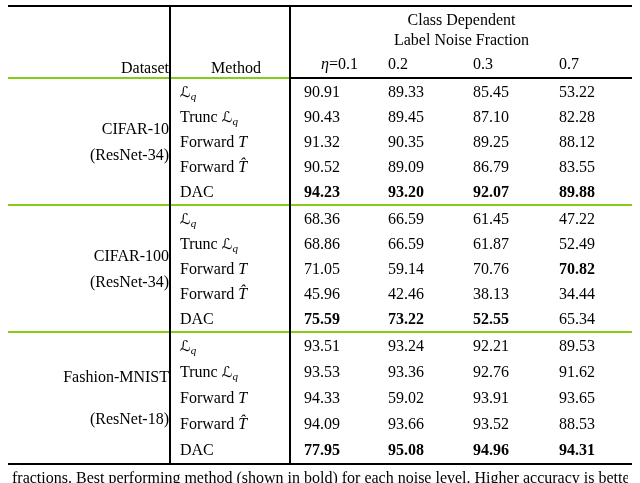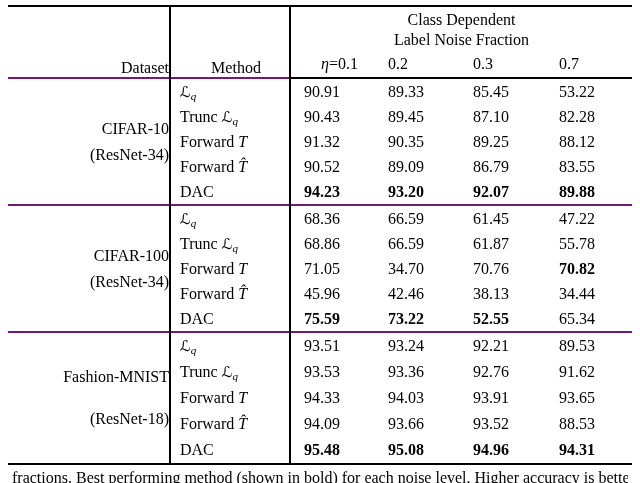--- a/index.html
+++ b/index.html
@@ -5,21 +5,21 @@
   html,body{margin:0;padding:0;}
   .page{position:relative;width:640px;height:483px;background:#ffffff;overflow:hidden;
         font-family:"Liberation Serif","DejaVu Serif",serif;color:#000;}
   table{border-collapse:collapse;table-layout:fixed;width:624px;margin:5px 8px 0 8px;
         font-size:16px;border-top:2px solid #000;border-bottom:2px solid #000;}
   th{font-weight:normal;padding:0;}
   td{padding:0;}
   thead tr.h1 th{height:22px;vertical-align:bottom;}
   thead tr.h2 th{height:22px;vertical-align:middle;}
   thead tr.h3 th{height:26px;vertical-align:middle;border-bottom:2px solid #000;}
-  tbody tr:first-child td{border-top:2px solid #701a75;}
+  tbody tr:first-child td{border-top:2px solid #84cc16;}
   tbody td{height:25px;vertical-align:middle;}
   tbody.g3 td{height:26px;}
   .c-ds{text-align:right;vertical-align:middle;}
   .c-m{border-left:2px solid #000;border-right:2px solid #000;text-align:left;padding-left:9px;}
   th.c-m{text-align:center;padding-left:12px;vertical-align:middle;}
   .c-v{text-align:left;padding-left:13px;}
   .span-h{text-align:center;border-left:2px solid #404040;}
   .bd{font-weight:bold;}
   .it{font-style:italic;}
   .scr{font-family:"DejaVu Sans","DejaVu Serif",serif;font-size:15px;}
@@ -112,26 +112,26 @@
         <td class="c-v">68.36</td>
         <td class="c-v">66.59</td>
         <td class="c-v">61.45</td>
         <td class="c-v">47.22</td>
       </tr>
       <tr>
         <td class="c-m"><span>Trunc </span><span class="scr">ℒ</span><span class="sub">q</span><span class="it"></span></td>
         <td class="c-v">68.86</td>
         <td class="c-v">66.59</td>
         <td class="c-v">61.87</td>
-        <td class="c-v">55.78</td>
+        <td class="c-v">52.49</td>
       </tr>
       <tr>
         <td class="c-m"><span>Forward </span><span class="scr"></span><span class="sub"></span><span class="it">T</span></td>
         <td class="c-v">71.05</td>
-        <td class="c-v">34.70</td>
+        <td class="c-v">59.14</td>
         <td class="c-v">70.76</td>
         <td class="c-v bd">70.82</td>
       </tr>
       <tr>
         <td class="c-m"><span>Forward </span><span class="scr"></span><span class="sub"></span><span class="it">T̂</span></td>
         <td class="c-v">45.96</td>
         <td class="c-v">42.46</td>
         <td class="c-v">38.13</td>
         <td class="c-v">34.44</td>
       </tr>
@@ -159,34 +159,34 @@
       <tr>
         <td class="c-m"><span>Trunc </span><span class="scr">ℒ</span><span class="sub">q</span><span class="it"></span></td>
         <td class="c-v">93.53</td>
         <td class="c-v">93.36</td>
         <td class="c-v">92.76</td>
         <td class="c-v">91.62</td>
       </tr>
       <tr>
         <td class="c-m"><span>Forward </span><span class="scr"></span><span class="sub"></span><span class="it">T</span></td>
         <td class="c-v">94.33</td>
-        <td class="c-v">94.03</td>
+        <td class="c-v">59.02</td>
         <td class="c-v">93.91</td>
         <td class="c-v">93.65</td>
       </tr>
       <tr>
         <td class="c-m"><span>Forward </span><span class="scr"></span><span class="sub"></span><span class="it">T̂</span></td>
         <td class="c-v">94.09</td>
         <td class="c-v">93.66</td>
         <td class="c-v">93.52</td>
         <td class="c-v">88.53</td>
       </tr>
       <tr>
         <td class="c-m"><span>DAC</span><span class="scr"></span><span class="sub"></span><span class="it"></span></td>
-        <td class="c-v bd">95.48</td>
+        <td class="c-v bd">77.95</td>
         <td class="c-v bd">95.08</td>
         <td class="c-v bd">94.96</td>
         <td class="c-v bd">94.31</td>
       </tr>
     </tbody>
   </table>
 
   <div class="caption">fractions. Best performing method (shown in bold) for each noise level. Higher accuracy is better for all</div>
 </div>
 

